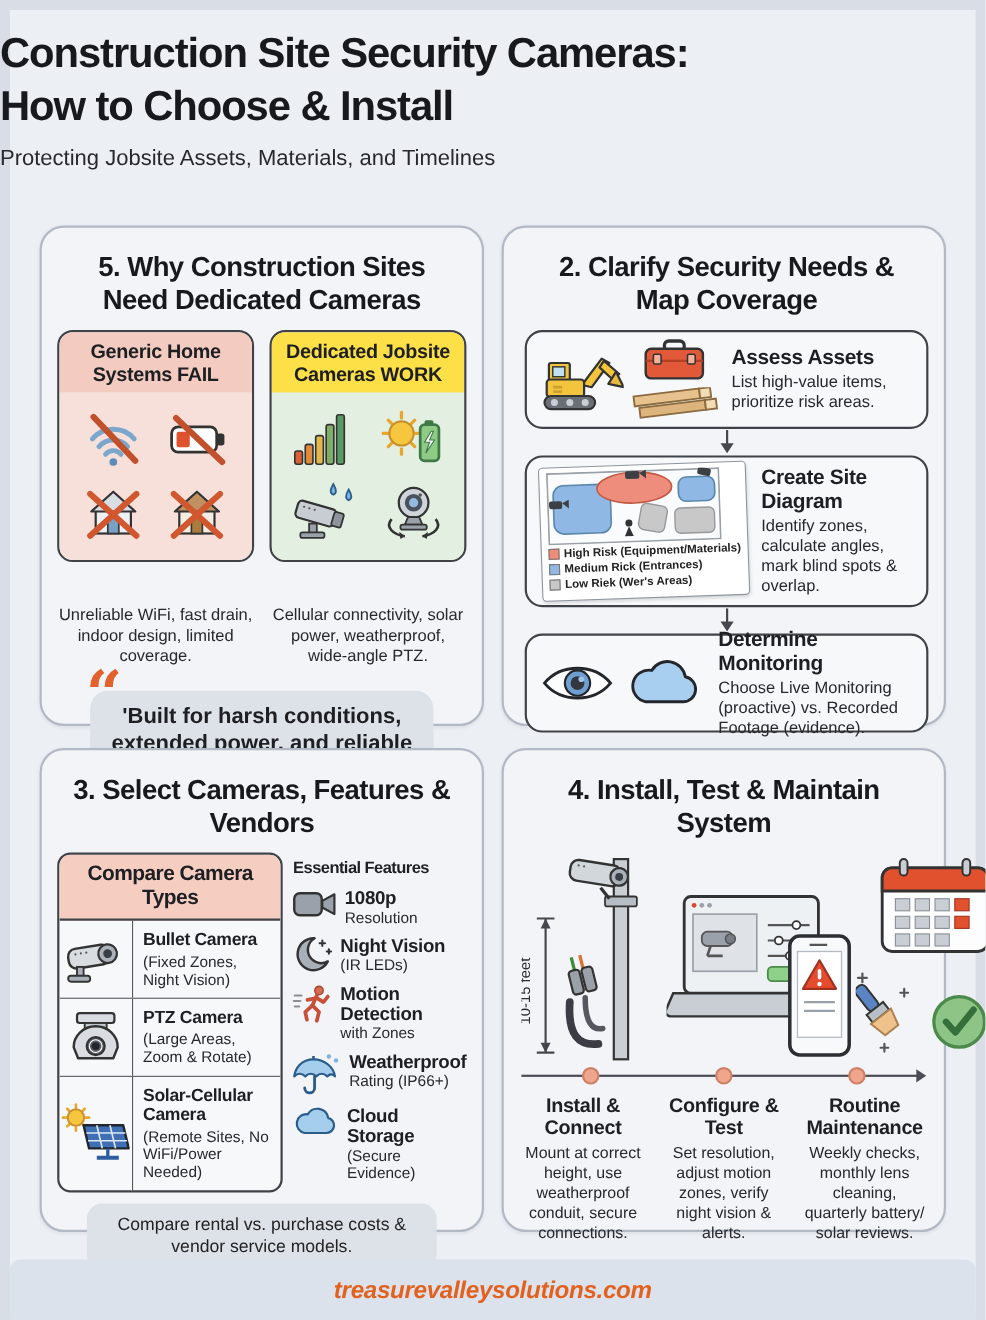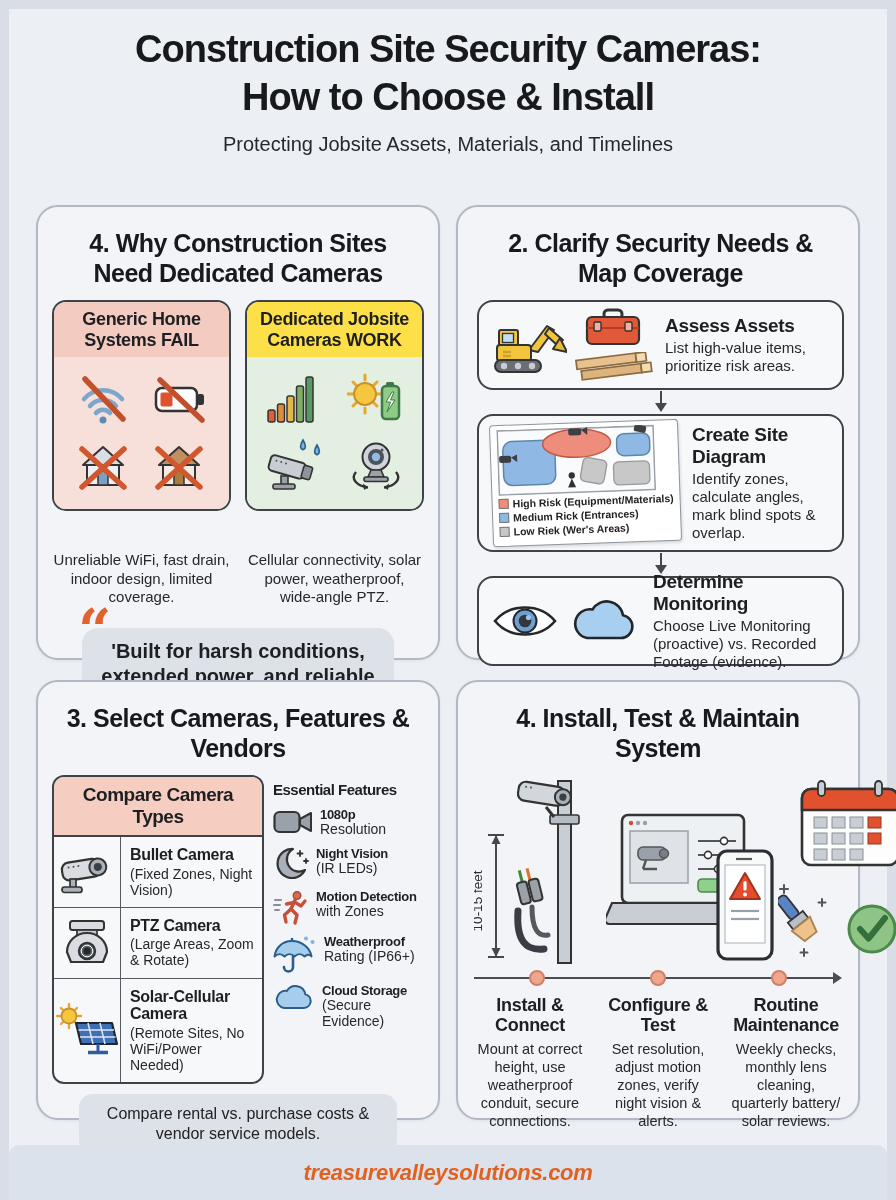--- a/index.html
+++ b/index.html
@@ -1,21 +1,21 @@
 <!DOCTYPE html>
 <html><head>
 <meta charset="utf-8">
 <style>
   * { margin:0; padding:0; box-sizing:border-box; }
   html,body { width:896px; height:1200px; }
   body { font-family:"Liberation Sans", sans-serif; color:#1d1f22; }
   .canvas { position:relative; width:896px; height:1200px; background:#eceff4; overflow:hidden;
             box-shadow: inset 0 0 0 9px #d8dde6; }
   
-  .header { position:absolute; top:26px; left:0; right:0; text-align:center; }
+  .header { position:absolute; top:26px; left:0; right:0; text-align:left; }
   .header .t { font-size:38px; font-weight:800; letter-spacing:-1px; line-height:1.25; color:#17191c; }
   .header .sub { margin-top:12px; font-size:20px; color:#26282c; }
   
   .panel { position:absolute; background:#f2f4f7; border:2px solid #b3b9c4; border-radius:22px;
            padding:14px 14px; box-shadow:0 1px 3px rgba(60,70,90,.08); }
   #panel1 { left:36px;  top:205px; width:404px; height:455px; }
   #panel2 { left:456px; top:205px; width:404px; height:455px;padding-left:19px; }
   #panel3 { left:36px;  top:680px; width:404px; height:440px; }
   #panel4 { left:456px; top:680px; width:404px; height:440px; }
   .panel h2 { font-size:25px; font-weight:800; letter-spacing:-0.5px; text-align:center;
@@ -66,21 +66,21 @@
   .cam-row { display:grid; grid-template-columns:66px 1fr; border-bottom:1.5px solid #565a60; }
   .cam-row:last-child { border-bottom:none; }
   .cam-ic { display:flex; align-items:center; justify-content:center; padding:8px 2px; }
   .cam-tx { border-left:1.5px solid #565a60; padding:9px 6px 9px 9px; }
   .cam-tx b { display:block; font-size:16px; line-height:1.1; letter-spacing:-0.3px; }
   .cam-tx i { display:block; font-style:normal; font-size:14px; line-height:1.15; margin-top:2px; color:#26282c; }
   .feat-col { flex:1; padding-top:2px; }
   .feat-col h3 { font-size:15px; font-weight:800; letter-spacing:-0.5px; margin:4px 0 10px; }
   .feat-item { display:flex; gap:7px; align-items:flex-start; margin-bottom:9px; }
   .feat-item .fic { flex:0 0 34px; display:flex; justify-content:center; }
-  .feat-item b { display:block; font-size:13px; line-height:1.1; letter-spacing:-0.3px; }
+  .feat-item b { display:block; font-size:17px; line-height:1.1; letter-spacing:-0.3px; }
   .feat-item i { display:block; font-style:normal; font-size:14px; line-height:1.12; color:#26282c; }
   .note-box { margin:10px auto 0; width:318px; background:#dde1e8; border-radius:14px;
               padding:10px 16px; font-size:16px; text-align:center; line-height:1.25; color:#222; }
   
   .illus { display:flex; justify-content:space-between; align-items:flex-end; height:190px; padding:0 2px; }
   .timeline { position:relative; height:18px; margin:4px 2px 2px; }
   .timeline .tl-line { position:absolute; top:8px; left:0; right:6px; height:2px; background:#4a4e54; }
   .timeline .tl-head { position:absolute; right:0; top:3px; width:0; height:0;
                        border-left:9px solid #4a4e54; border-top:6px solid transparent; border-bottom:6px solid transparent; }
   .tl-dot { position:absolute; top:1px; width:16px; height:16px; border-radius:50%;
@@ -100,21 +100,21 @@
 
 <div class="canvas">
 
   <div class="header">
     <div class="t">Construction Site Security Cameras:</div>
     <div class="t">How to Choose &amp; Install</div>
     <div class="sub">Protecting Jobsite Assets, Materials, and Timelines</div>
   </div>
 
   <div class="panel" id="panel1">
-    <h2>4. Why Construction Sites Need Dedicated Cameras</h2>
+    <h2>5. Why Construction Sites Need Dedicated Cameras</h2>
     <div class="vs-cards">
       <div class="vs-col">
         <div class="mini-card fail">
           <div class="mc-head">Generic Home Systems FAIL</div>
           <div class="mc-body">
             <span>
               <svg width="54" height="54" viewBox="0 0 54 54">
                 <path d="M8 27 A25 25 0 0 1 46 27" fill="none" stroke="#7ba7cc" stroke-width="4.5" stroke-linecap="round"></path>
                 <path d="M14 34 A17 17 0 0 1 40 34" fill="none" stroke="#7ba7cc" stroke-width="4.5" stroke-linecap="round"></path>
                 <path d="M20 41 A9 9 0 0 1 34 41" fill="none" stroke="#7ba7cc" stroke-width="4.5" stroke-linecap="round"></path>

